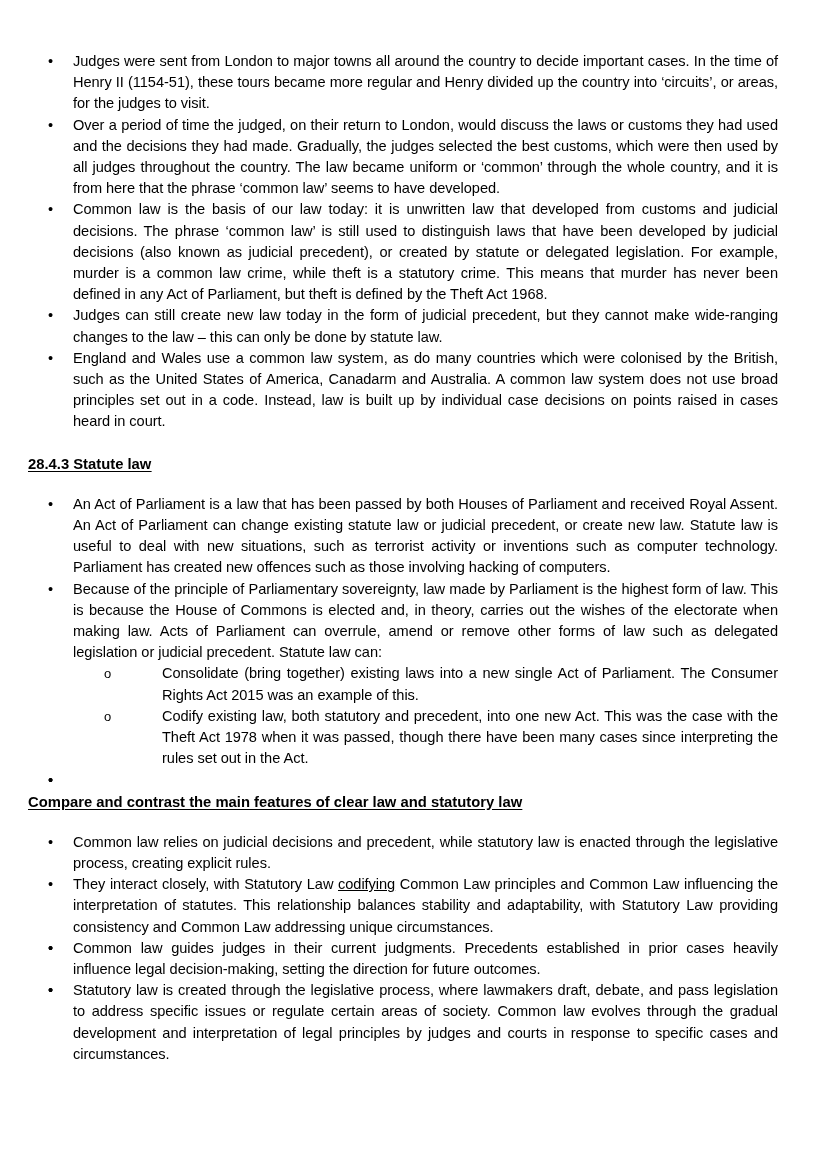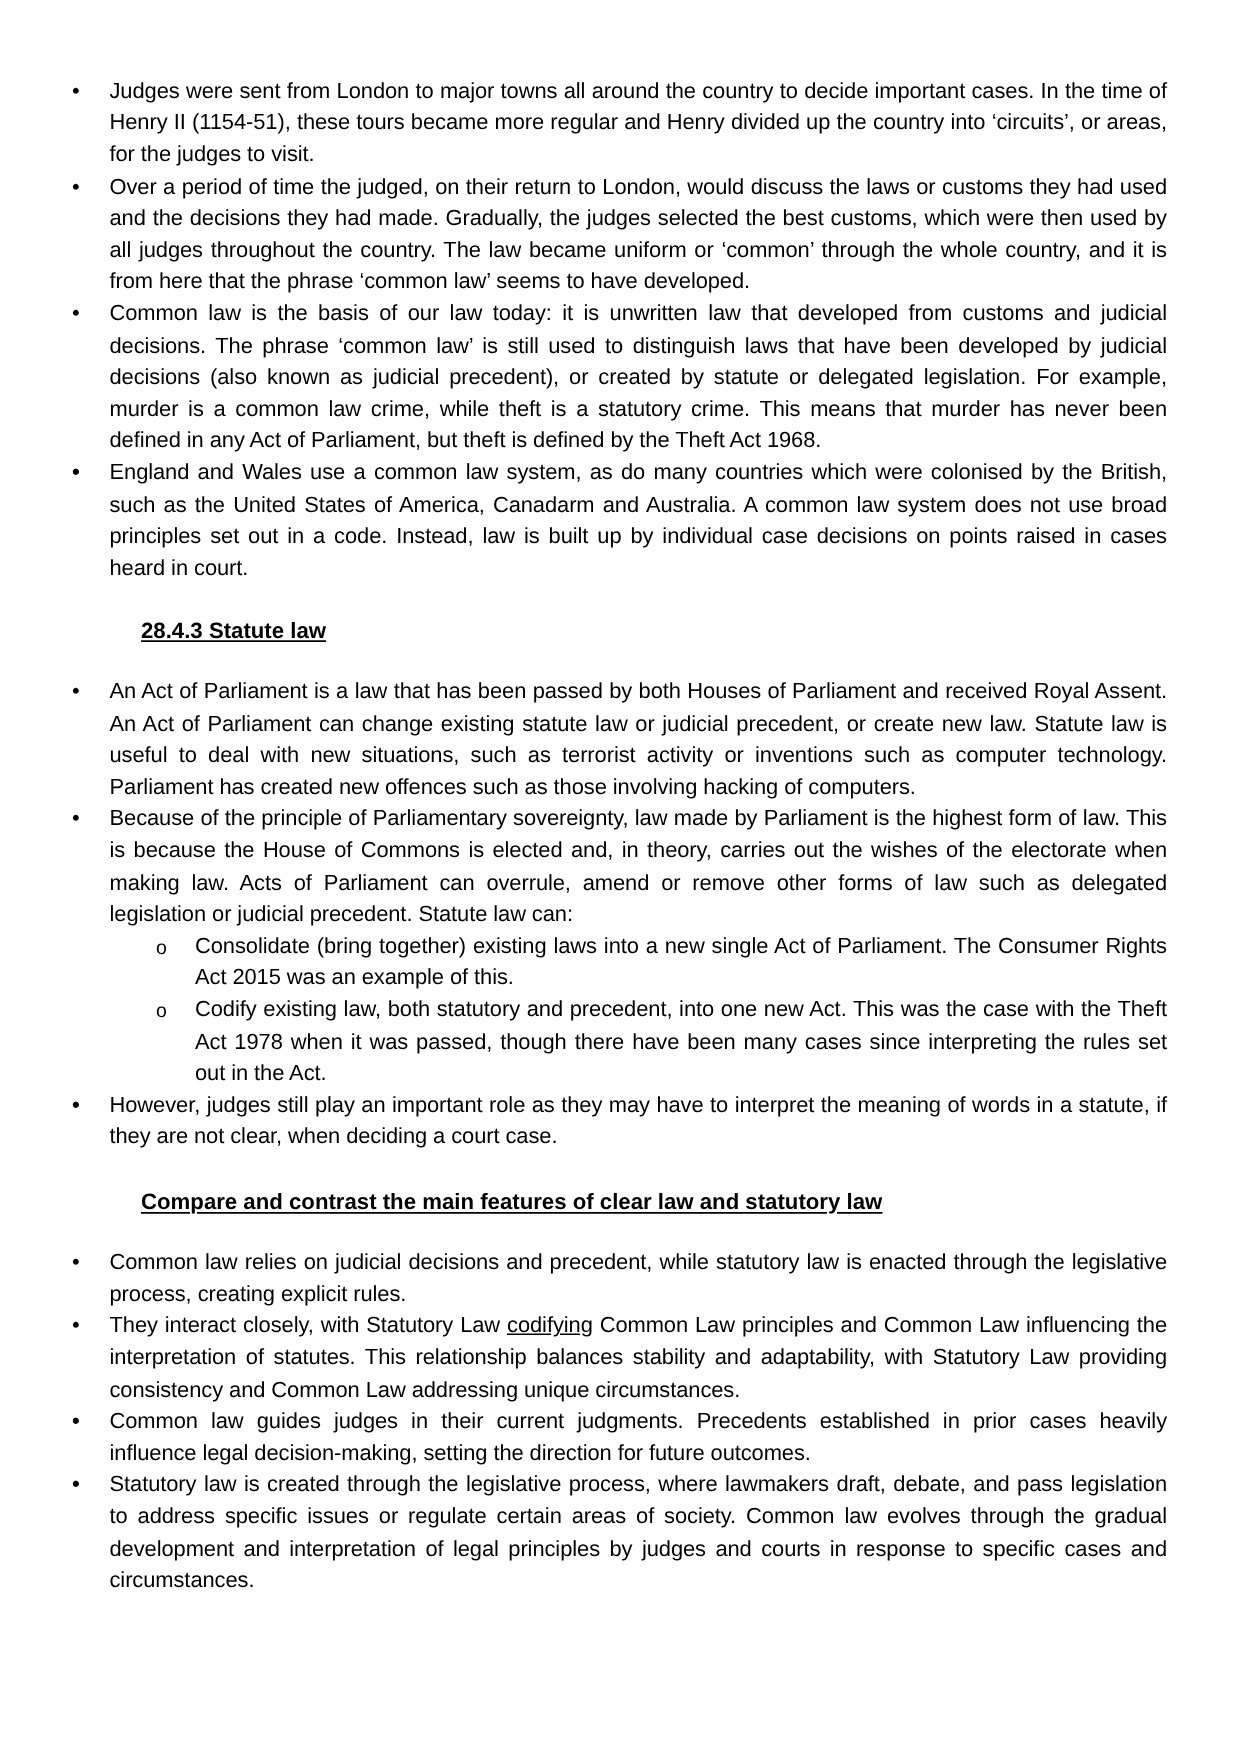--- a/index.html
+++ b/index.html
@@ -74,25 +74,26 @@
     position: absolute;
     left: 104px;
     top: 0;
     width: 14px;
     font-size: 13px;
     line-height: 21.6px;
     text-align: left;
   }
   li.subbullet > .btext {
     display: block;
+    margin-left: 32px;
   }
   
   .section-heading {
     margin: 0;
-    padding: 0 50px 0 94px;
+    padding: 0 50px 0 28px;
     font-size: 14.8px;
     line-height: 21.2px;
     font-weight: bold;
     text-decoration: underline;
     text-underline-offset: 2px;
     display: block;
   }
   .section-heading .htext {
     text-decoration: underline;
     text-underline-offset: 2px;
@@ -121,20 +122,21 @@
       <li class="bullet">
         <span class="marker">•</span>
         <span class="btext">Over a period of time the judged, on their return to London, would discuss the laws or customs they had used and the decisions they had made. Gradually, the judges selected the best customs, which were then used by all judges throughout the country. The law became uniform or ‘common’ through the whole country, and it is from here that the phrase ‘common law’ seems to have developed.</span>
       </li>
       <li class="bullet">
         <span class="marker">•</span>
         <span class="btext">Common law is the basis of our law today: it is unwritten law that developed from customs and judicial decisions. The phrase ‘common law’ is still used to distinguish laws that have been developed by judicial decisions (also known as judicial precedent), or created by statute or delegated legislation. For example, murder is a common law crime, while theft is a statutory crime. This means that murder has never been defined in any Act of Parliament, but theft is defined by the Theft Act 1968.</span>
       </li>
       <li class="bullet">
         <span class="marker">•</span>
+        <span class="btext">Judges can still create new law today in the form of judicial precedent, but they cannot make wide-ranging changes to the law – this can only be done by statute law.</span>
       </li>
       <li class="bullet">
         <span class="marker">•</span>
         <span class="btext">England and Wales use a common law system, as do many countries which were colonised by the British, such as the United States of America, Canadarm and Australia. A common law system does not use broad principles set out in a code. Instead, law is built up by individual case decisions on points raised in cases heard in court.</span>
       </li>
     </ul>
 
     <div class="spacer-md"></div>
 
     <div class="section-heading">
@@ -164,21 +166,20 @@
         <span class="btext">Codify existing law, both statutory and precedent, into one new Act. This was the case with the Theft Act 1978 when it was passed, though there have been many cases since interpreting the rules set out in the Act.</span>
       </li>
     </ul>
 
     <ul class="bullets">
       <li class="bullet">
         <span class="marker">•</span>
       </li>
       <li class="bullet">
         <span class="marker">•</span>
-        <span class="btext">However, judges still play an important role as they may have to interpret the meaning of words in a statute, if they are not clear, when deciding a court case.</span>
       </li>
     </ul>
 
     <div class="spacer-lg"></div>
 
     <div class="section-heading">
       <span class="htext">Compare and contrast the main features of clear law and statutory law</span>
     </div>
 
     <div class="spacer-sm"></div>

